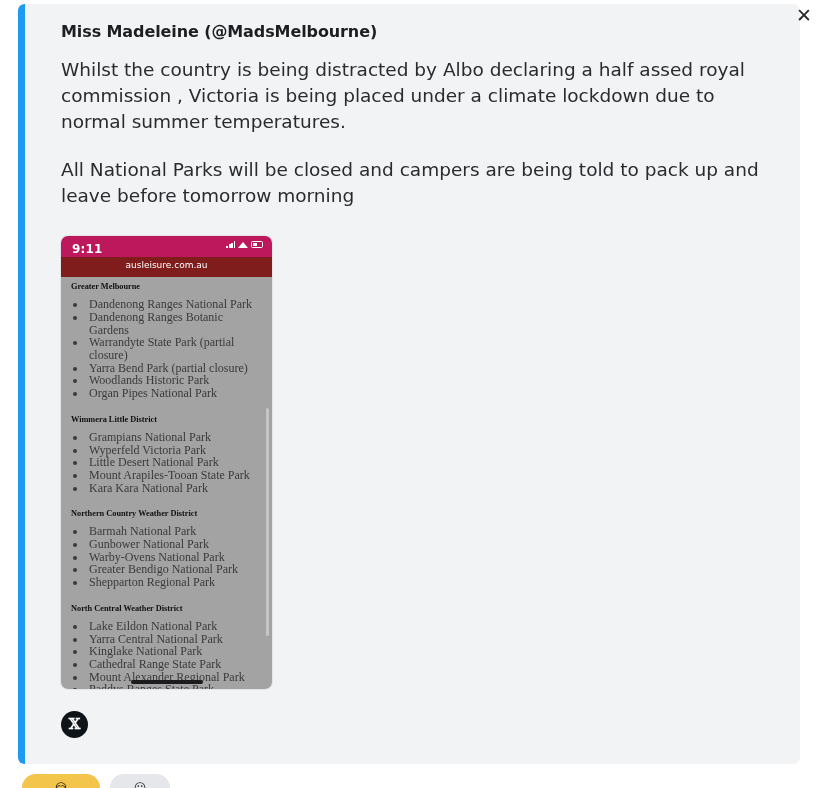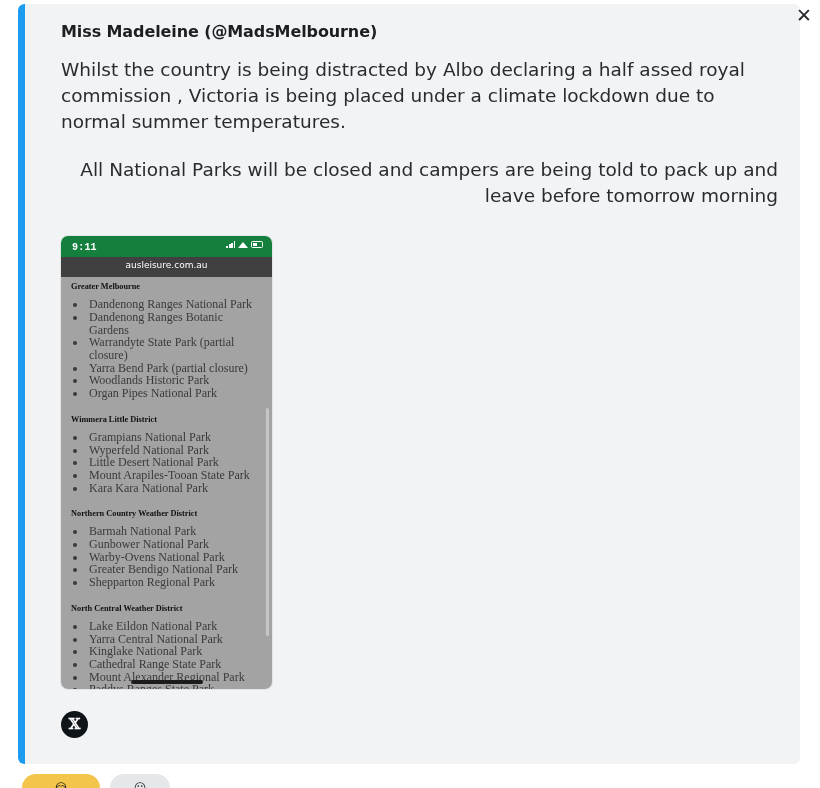--- a/index.html
+++ b/index.html
@@ -58,41 +58,40 @@
   }
 
   .body-text {
     font-size: 18.5px;
     color: #2a2b2f;
     line-height: 26px;
     margin: 0;
     max-width: 735px;
   }
   .body-text p { margin: 0 0 22px 0; }
-  .body-text p:last-child { margin-bottom: 0; text-align: right; }
+  .body-text p:last-child { margin-bottom: 0; }
 
   
   .shot {
     position: relative;
     margin-top: 27px;
     width: 211px;
     height: 453px;
     background: #ffffff;
     border-radius: 7px;
     overflow: hidden;
     box-shadow: 0 0 0 1px rgba(0,0,0,0.06);
   }
   .shot-status {
     position: relative;
     height: 21px;
-    background: #15803d;
+    background: #be185d;
     color: #ffffff;
-    font-size: 10px;
+    font-size: 12px;
     font-weight: bold;
-    font-family: Liberation Mono, monospace;
   }
   .shot-status .time {
     position: absolute;
     left: 11px;
     top: 6px;
     letter-spacing: 0.2px;
   }
   .shot-status .icons {
     position: absolute;
     right: 9px;
@@ -125,21 +124,21 @@
   }
   .batt::after {
     content: "";
     position: absolute;
     left: 1px; top: 1px; bottom: 1px;
     width: 4px;
     background: #fff;
   }
   .shot-url {
     height: 20px;
-    background: #404040;
+    background: #7f1d1d;
     color: #ffffff;
     font-size: 9px;
     text-align: center;
     line-height: 16px;
   }
   .shot-content {
     position: relative;
     padding: 5px 10px 0 10px;
     height: 412px;
     overflow: hidden;
@@ -289,21 +288,21 @@
             <li>Dandenong Ranges Botanic Gardens</li>
             <li>Warrandyte State Park (partial closure)</li>
             <li>Yarra Bend Park (partial closure)</li>
             <li>Woodlands Historic Park</li>
             <li>Organ Pipes National Park</li>
           </ul>
 
           <div class="grp-title spaced">Wimmera Little District</div>
           <ul class="grp-list">
             <li>Grampians National Park</li>
-            <li>Wyperfeld National Park</li>
+            <li>Wyperfeld Victoria Park</li>
             <li>Little Desert National Park</li>
             <li>Mount Arapiles-Tooan State Park</li>
             <li>Kara Kara National Park</li>
           </ul>
 
           <div class="grp-title spaced">Northern Country Weather District</div>
           <ul class="grp-list">
             <li>Barmah National Park</li>
             <li>Gunbower National Park</li>
             <li>Warby-Ovens National Park</li>

